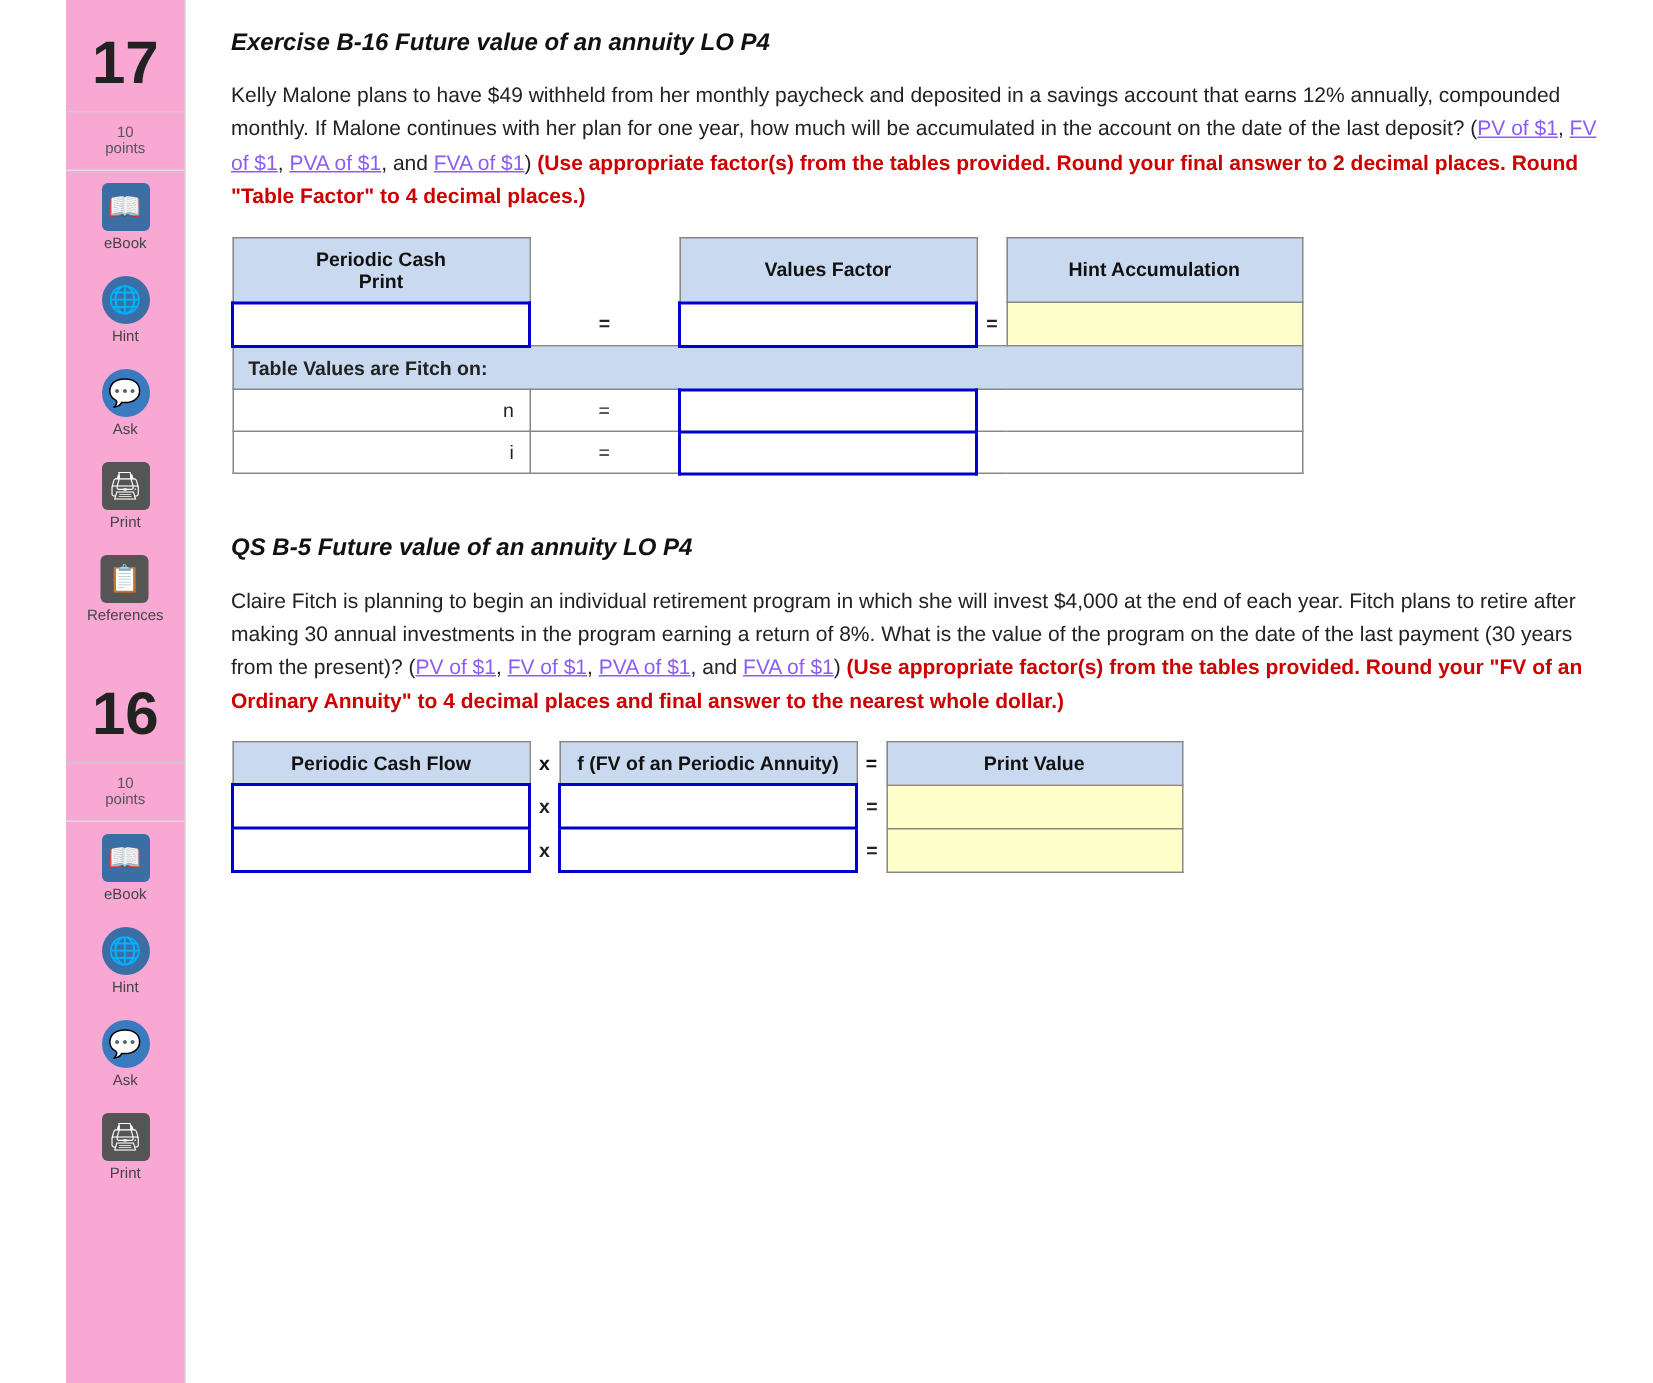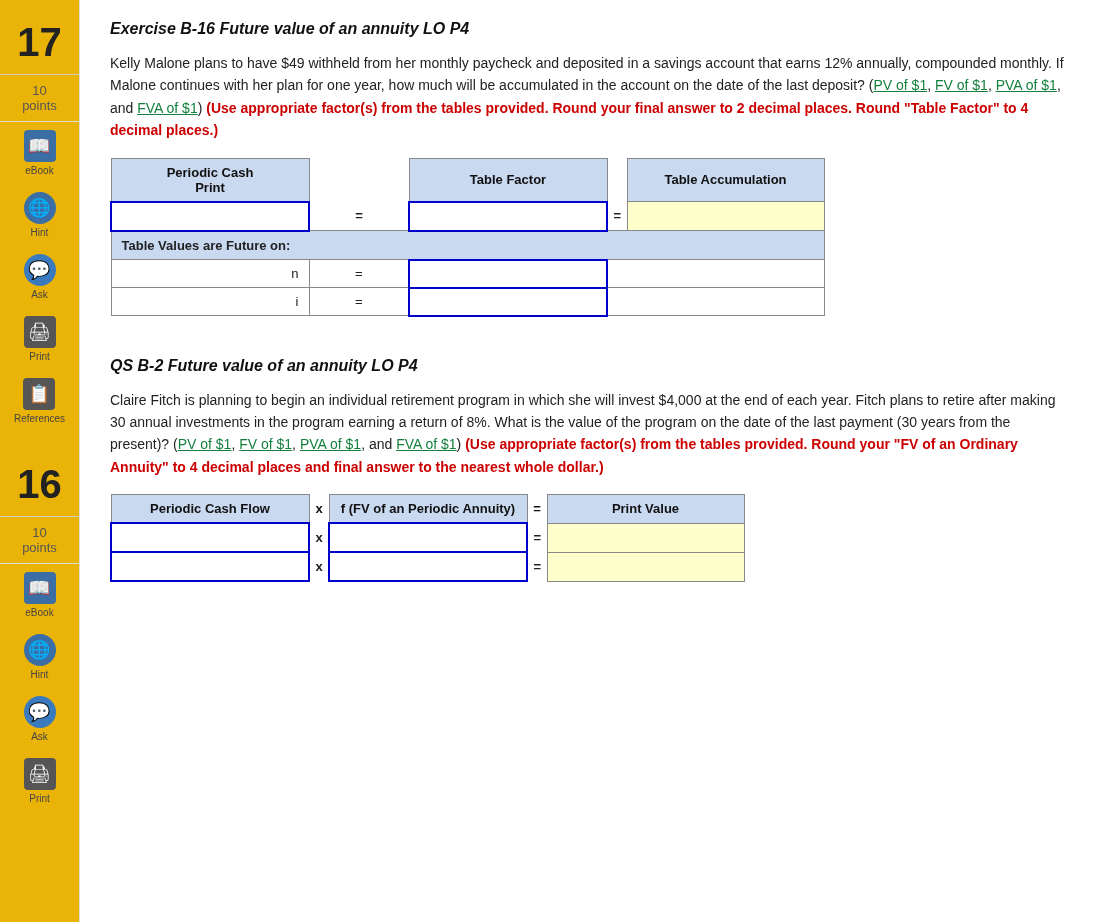--- a/index.html
+++ b/index.html
@@ -2,27 +2,28 @@
 <html><head>
   <meta charset="utf-8">
   <style>
     * { box-sizing: border-box; margin: 0; padding: 0; }
     body { font-family: Arial, sans-serif; font-size: 14px; color: #222; background: #fff; display: flex; }
 
     
     .sidebar {
       width: 80px;
       min-height: 922px;
-      background: #eab308;
+      background: #f9a8d4;
       border-right: 1px solid #ddd;
       display: flex;
       flex-direction: column;
       align-items: center;
       padding-top: 10px;
       flex-shrink: 0;
+      margin-left: 44px;
     }
     .sidebar-item {
       display: flex;
       flex-direction: column;
       align-items: center;
       margin: 8px 0;
       cursor: pointer;
       color: #555;
       font-size: 11px;
       gap: 3px;
@@ -68,21 +69,21 @@
     }
 
     .problem-text {
       font-size: 14px;
       line-height: 1.6;
       margin-bottom: 16px;
       color: #222;
     }
 
     .problem-text a {
-      color: #15803d;
+      color: #8b5cf6;
       text-decoration: underline;
     }
 
     .problem-text .red-bold {
       color: #cc0000;
       font-weight: bold;
     }
 
     
     .calc-table {
@@ -202,21 +203,21 @@
     .sidebar-section {
       display: flex;
       flex-direction: column;
       align-items: center;
       width: 100%;
       padding: 8px 0;
       border-bottom: 1px solid #ddd;
     }
 
     .pts-label {
-      font-size: 13px;
+      font-size: 10px;
       color: #555;
     }
   </style>
 </head>
 <body>
 
 <div class="sidebar">
 
   <div class="num-section">
     <span class="num-big">17</span>
@@ -290,41 +291,41 @@
     <p class="problem-text">
       <span>Kelly Malone plans to have $49 withheld from her monthly paycheck and deposited in a savings account that earns 12% annually, compounded monthly. If Malone continues with her plan for one year, how much will be accumulated in the account on the date of the last deposit? (</span><a href="#">PV of $1</a><span>, </span><a href="#">FV of $1</a><span>, </span><a href="#">PVA of $1</a><span>, and </span><a href="#">FVA of $1</a><span>) </span><span class="red-bold">(Use appropriate factor(s) from the tables provided. Round your final answer to 2 decimal places. Round "Table Factor" to 4 decimal places.)</span>
     </p>
 
     <table class="calc-table">
       <thead>
         <tr>
           <th style="white-space:pre-line;">Periodic Cash
 Print</th>
           <td class="equal-sign"></td>
-          <th>Table Factor</th>
+          <th>Values Factor</th>
           <td class="equal-sign"></td>
-          <th>Table Accumulation</th>
+          <th>Hint Accumulation</th>
         </tr>
       </thead>
       <tbody>
         <tr>
           <td class="input-cell blue-border">
             <input type="text" style="">
           </td>
           <td class="equal-sign">=</td>
           <td class="input-cell blue-border">
             <input type="text" style="">
           </td>
           <td class="equal-sign">=</td>
           <td class="result-cell">
             <input type="text" style="">
           </td>
         </tr>
         <tr>
-          <td colspan="5" style="background:#c9d9f0; font-weight:bold; text-align:left; border:1px solid #888; padding:6px 10px;">Table Values are Future on:</td>
+          <td colspan="5" style="background:#c9d9f0; font-weight:bold; text-align:left; border:1px solid #888; padding:6px 10px;">Table Values are Fitch on:</td>
         </tr>
         <tr>
           <td class="tv-label" style="text-align:right; background:#fff; border:1px solid #888; padding:6px 10px;">n</td>
           <td class="tv-eq" style="text-align:center; background:#fff; border:1px solid #888; padding:6px 10px;">=</td>
           <td class="tv-input blue-border" style="background:#fff; border:2px solid #0000cc; padding:4px 8px;">
             <input type="text" style="border: none; outline: none; width: 100%; font-size: 13px;">
           </td>
           <td colspan="2" style="border:1px solid #888; background:#fff;"></td>
         </tr>
         <tr>
@@ -333,21 +334,21 @@
           <td class="tv-input blue-border" style="background:#fff; border:2px solid #0000cc; padding:4px 8px;">
             <input type="text" style="border: none; outline: none; width: 100%; font-size: 13px;">
           </td>
           <td colspan="2" style="border:1px solid #888; background:#fff;"></td>
         </tr>
       </tbody>
     </table>
   </div>
 
   <div class="problem-section">
-    <div class="problem-title">QS B-2 Future value of an annuity LO P4</div>
+    <div class="problem-title">QS B-5 Future value of an annuity LO P4</div>
 
     <p class="problem-text">
       <span>Claire Fitch is planning to begin an individual retirement program in which she will invest $4,000 at the end of each year. Fitch plans to retire after making 30 annual investments in the program earning a return of 8%. What is the value of the program on the date of the last payment (30 years from the present)? (</span><a href="#">PV of $1</a><span>, </span><a href="#">FV of $1</a><span>, </span><a href="#">PVA of $1</a><span>, and </span><a href="#">FVA of $1</a><span>) </span><span class="red-bold">(Use appropriate factor(s) from the tables provided. Round your "FV of an Ordinary Annuity" to 4 decimal places and final answer to the nearest whole dollar.)</span>
     </p>
 
     <table class="calc-table calc-table2">
       <thead>
         <tr>
           <th>Periodic Cash Flow</th>
           <th class="x-cell">x</th>

